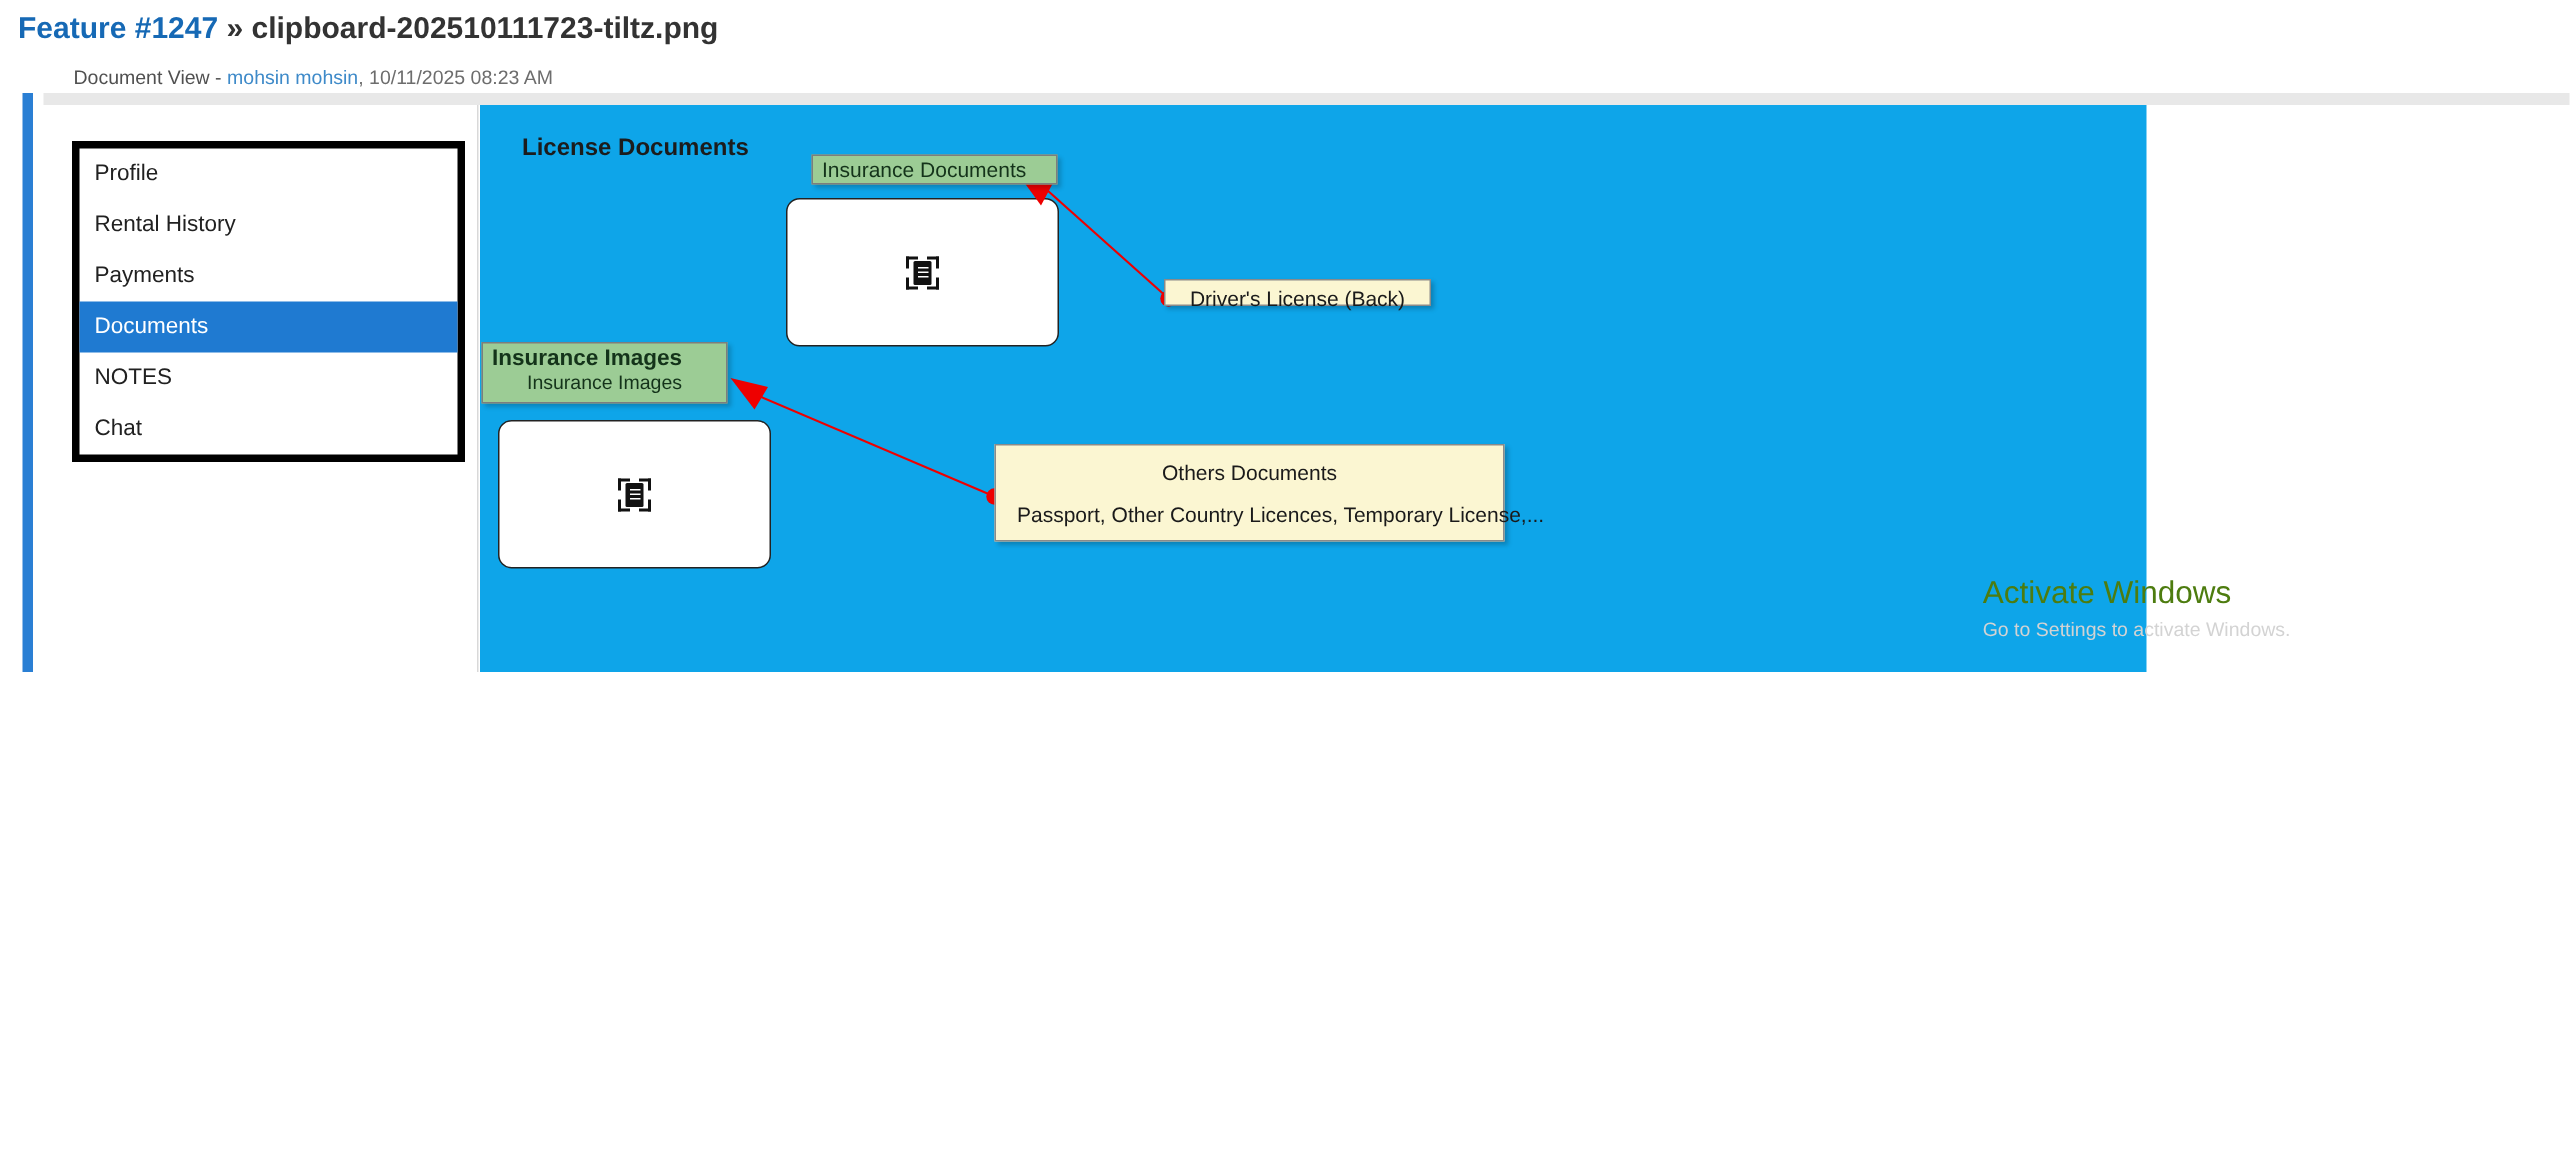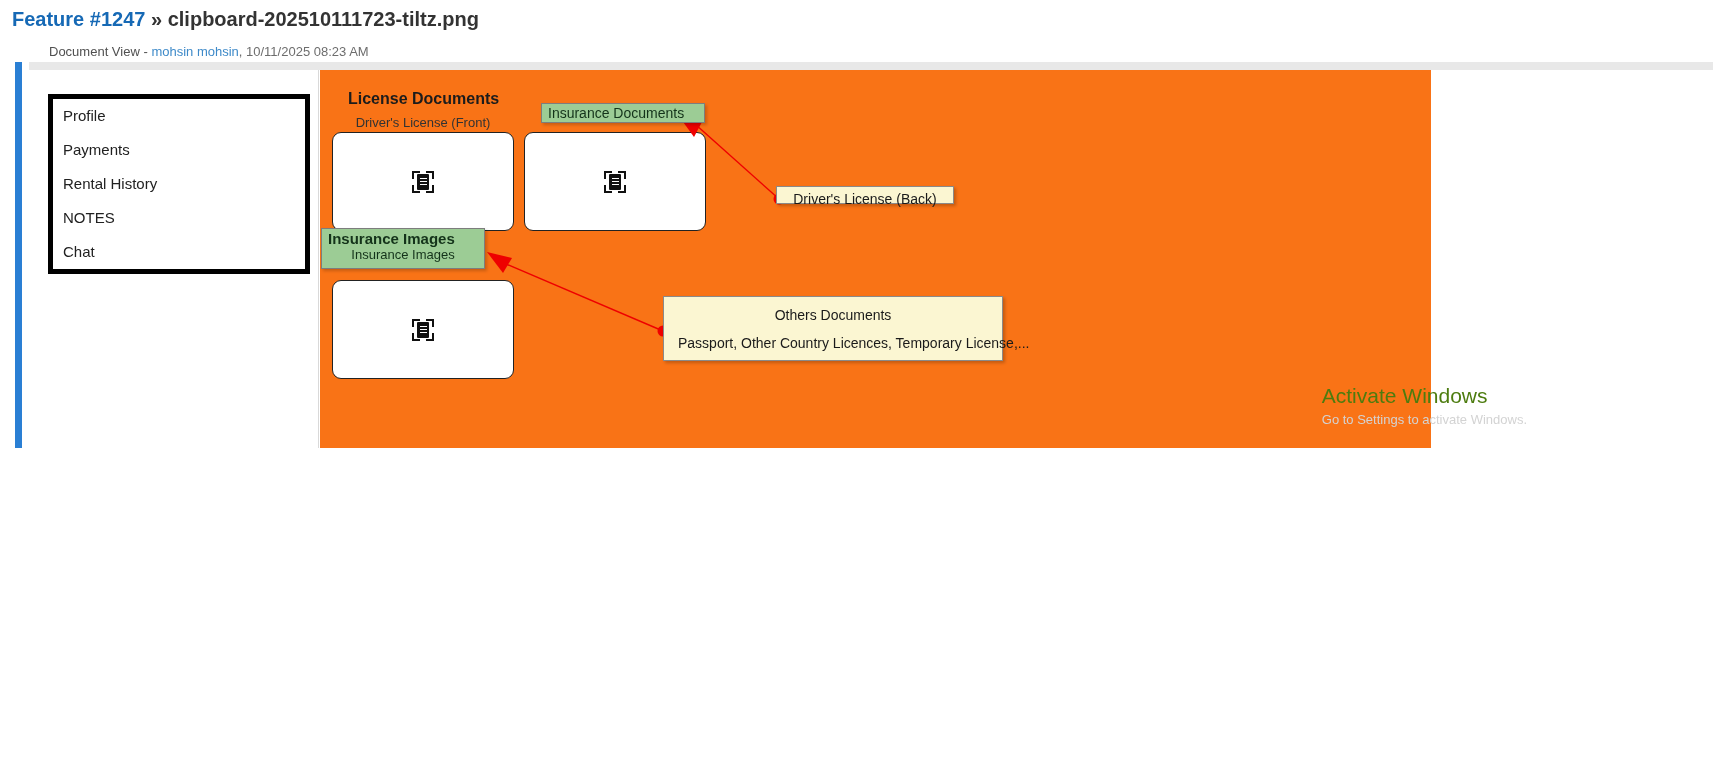--- a/index.html
+++ b/index.html
@@ -115,21 +115,21 @@
     color: #ffffff;
   }
 
   
   .main-pane {
     position: absolute;
     left: 298px;
     top: 8px;
     width: 1111px;
     height: 378px;
-    background: #f97316;
+    background: #0ea5e9;
   }
   .section-title {
     position: absolute;
     left: 28px;
     top: 20px;
     font-size: 16px;
     font-weight: bold;
     color: #1c1c1c;
     white-space: nowrap;
   }
@@ -279,42 +279,31 @@
     <a class="author-link" href="#">mohsin mohsin</a><span class="muted">, 10/11/2025 08:23 AM</span>
   </div>
 </div>
 
 <div class="content-frame">
   <div class="frame-topbar"></div>
 
   <div class="left-pane">
     <div class="nav-box">
       <div class="nav-item">Profile</div>
+      <div class="nav-item">Rental History</div>
       <div class="nav-item">Payments</div>
-      <div class="nav-item">Rental History</div>
+      <div class="nav-item active">Documents</div>
       <div class="nav-item">NOTES</div>
       <div class="nav-item">Chat</div>
     </div>
   </div>
 
   <div class="main-pane">
     <div class="section-title">License Documents</div>
 
-    <div class="doc-slot" style="left:12px; top:44px;">
-      <div class="doc-caption">Driver's License (Front)</div>
-      <div class="doc-card">
-        <span class="scan-icon">
-          <span class="corner c-tl"></span>
-            <span class="corner c-tr"></span>
-          <span class="corner c-bl"></span>
-            <span class="corner c-br"></span>
-          <span class="doc-glyph"></span>
-        </span>
-      </div>
-    </div>
 
     <div class="doc-slot" style="left:204px; top:44px;">
       <div class="doc-caption"></div>
       <div class="doc-card">
         <span class="scan-icon">
           <span class="corner c-tl"></span>
             <span class="corner c-tr"></span>
           <span class="corner c-bl"></span>
             <span class="corner c-br"></span>
           <span class="doc-glyph"></span>

